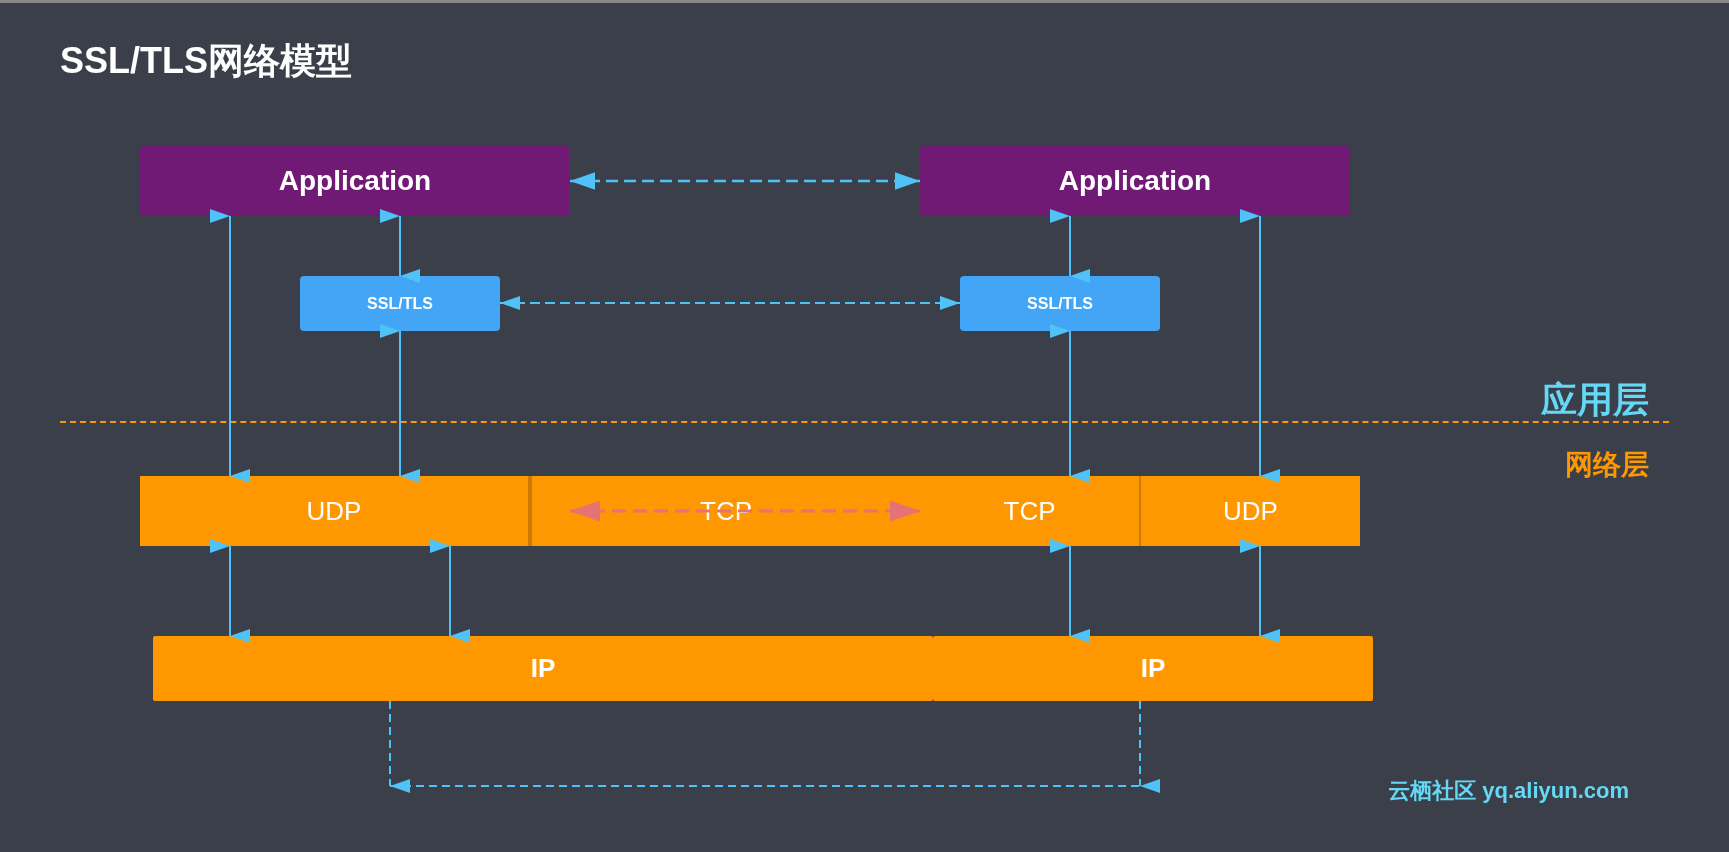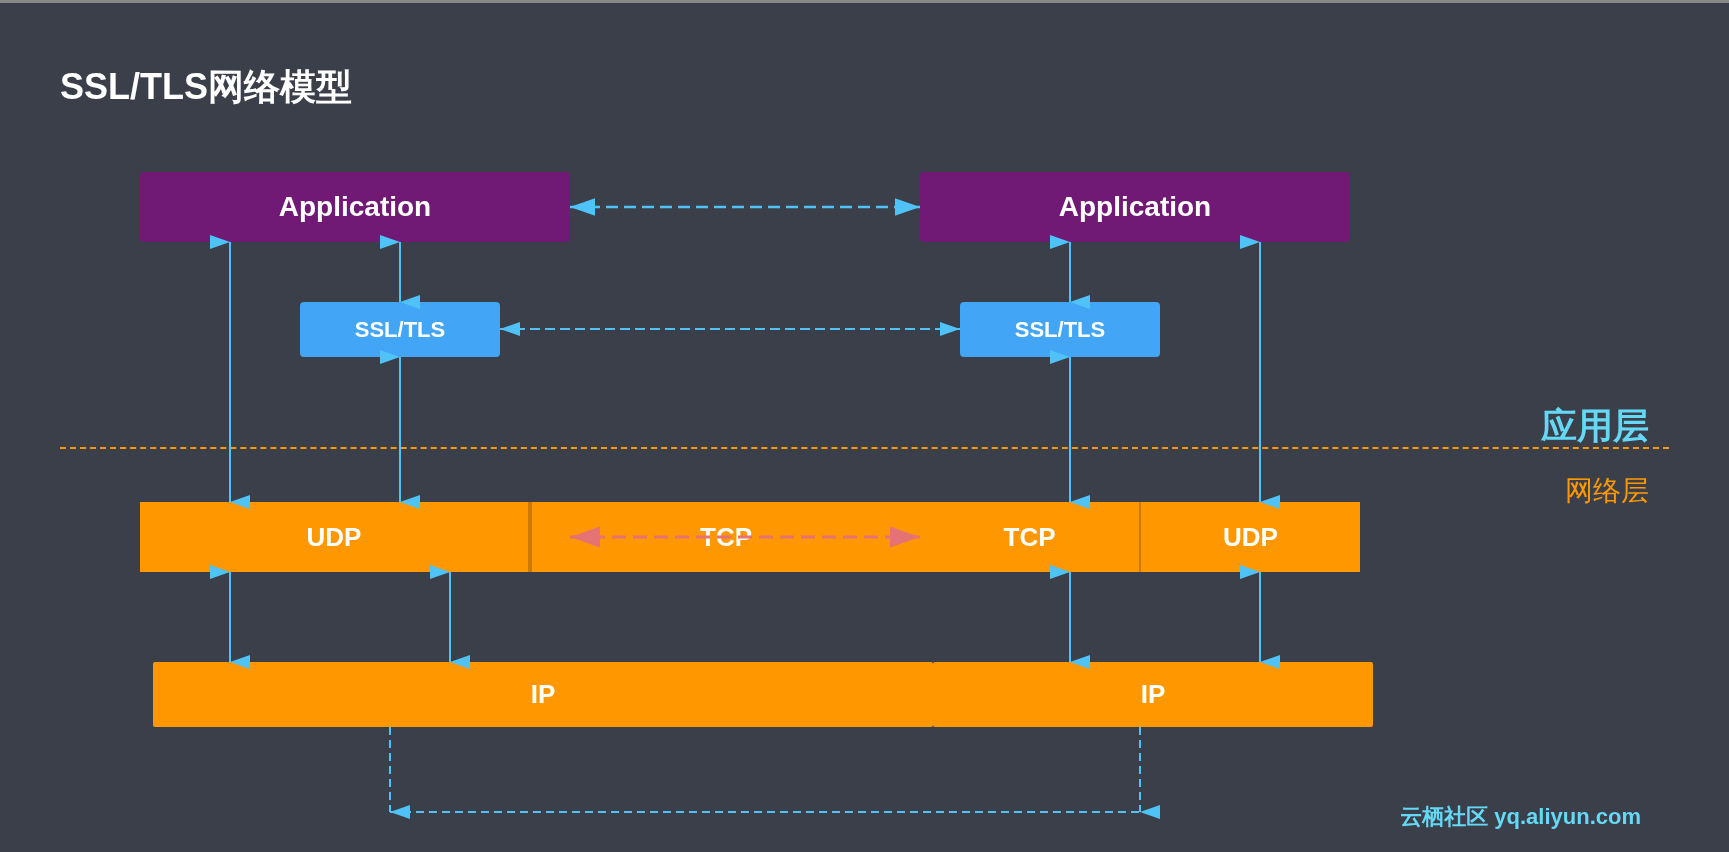--- a/index.html
+++ b/index.html
@@ -9,21 +9,21 @@
       height: 852px;
       background-color: #3a3f4a;
       font-family: 'Arial', sans-serif;
       overflow: hidden;
       position: relative;
     }
 
     .container {
       width: 100%;
       height: 100%;
-      padding: 43px 60px 20px 60px;
+      padding: 17px 60px 20px 60px;
       position: relative;
     }
 
     .top-border {
       position: absolute;
       top: 0;
       left: 0;
       right: 0;
       height: 3px;
       background: #888;
@@ -67,21 +67,21 @@
       left: 860px;
       top: 20px;
       width: 430px;
     }
 
     
     .ssl-box {
       position: absolute;
       background: #42a5f5;
       color: white;
-      font-size: 22px;
+      font-size: 16px;
       font-weight: bold;
       display: flex;
       align-items: center;
       justify-content: center;
       border-radius: 4px;
       height: 55px;
     }
 
     .ssl-left {
       left: 240px;
@@ -111,21 +111,21 @@
       top: 350px;
       width: 440px;
       height: 70px;
       display: flex;
     }
 
     .net-box {
       background: #ff9800;
       color: white;
       font-size: 26px;
-      font-weight: bold;
+      font-weight: normal;
       display: flex;
       align-items: center;
       justify-content: center;
       flex: 1;
     }
 
     .net-box-udp-left {
       border-right: 2px solid #cc7a00;
     }
 
@@ -183,29 +183,29 @@
       font-weight: bold;
       text-align: right;
     }
 
     .layer-label-net {
       position: absolute;
       right: 20px;
       top: 320px;
       font-size: 28px;
       color: #ff9800;
-      font-weight: normal;
+      font-weight: bold;
       text-align: center;
     }
 
     
     .watermark {
       position: absolute;
       bottom: 20px;
-      right: 28px;
+      right: 40px;
       font-size: 22px;
       color: #64d8f5;
       font-weight: bold;
     }
 
     
     .arrows-svg {
       position: absolute;
       top: 0;
       left: 0;

